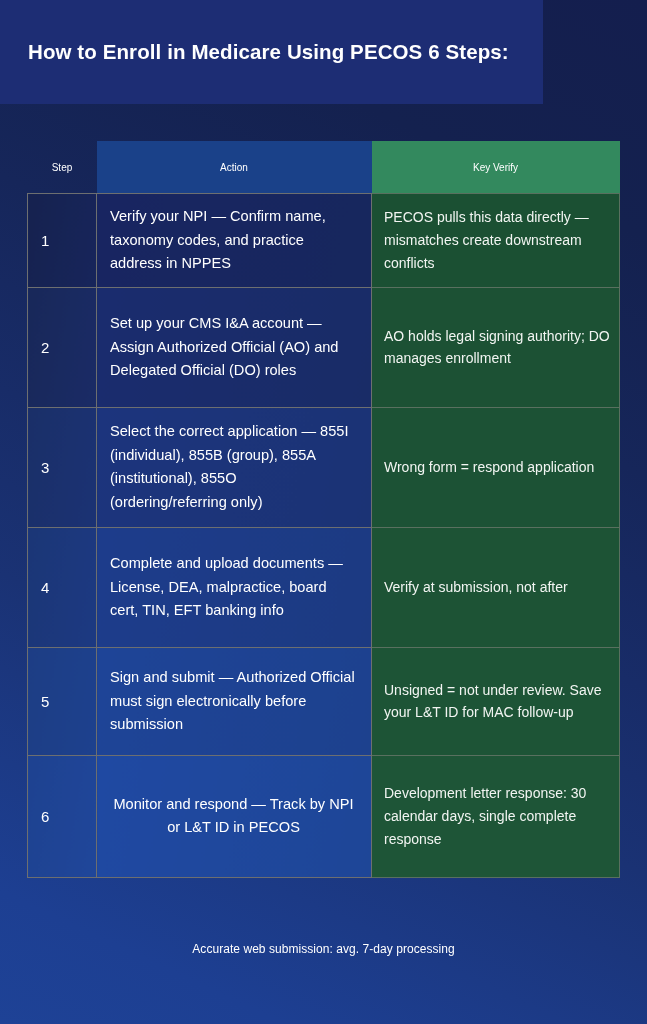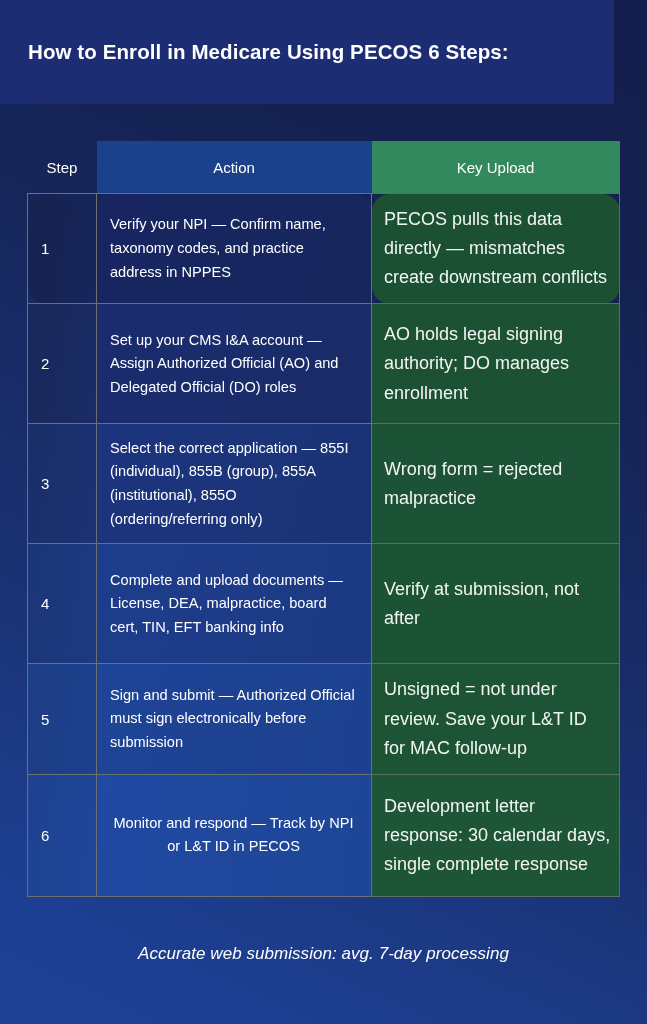--- a/index.html
+++ b/index.html
@@ -32,21 +32,21 @@
         #1d3f92 90%,
         #1e4296 100%);
     overflow: hidden;
   }
 
   
   #title-bar {
     position: absolute;
     left: 0;
     top: 0;
-    width: 614px;
+    width: 543px;
     height: 104px;
     background: #1d2d74;
     display: flex;
     align-items: center;
     padding-left: 28px;
     box-sizing: border-box;
   }
   #title-text {
     color: #ffffff;
     font-size: 20.5px;
@@ -70,21 +70,21 @@
   }
   table.matrix col.c-step  { width: 69px; }
   table.matrix col.c-act   { width: 275px; }
   table.matrix col.c-key   { width: 248px; }
 
   
   thead th {
     padding: 0;
     margin: 0;
     height: 52px;
-    font-size: 15px;
+    font-size: 10px;
     font-weight: normal;
     color: #ffffff;
     text-align: center;
     vertical-align: middle;
     border: none;
   }
   th.h-step {
     background: transparent;
   }
   th.h-action {
@@ -110,21 +110,21 @@
   }
   td.action-cell {
     padding: 11px 14px 11px 13px;
     color: #ffffff;
     font-size: 14.6px;
     line-height: 1.62;
   }
   td.key-cell {
     padding: 11px 7px 11px 12px;
     color: #f2f5f2;
-    font-size: 18px;
+    font-size: 14px;
     line-height: 1.62;
     background: #1c5134;
     border-color: #59705f;
   }
 
   
   tr.r1 td.action-cell { background: linear-gradient(100deg, #182561, #17275e); }
   tr.r2 td.action-cell { background: linear-gradient(100deg, #1a2c6e, #192c67); }
   tr.r3 td.action-cell { background: linear-gradient(100deg, #1c347d, #1b3375); }
   tr.r4 td.action-cell { background: linear-gradient(100deg, #1d3c8b, #1c3a82); margin-left: 24px; }
@@ -139,41 +139,40 @@
   tr.r6 td.step-cell { background: linear-gradient(100deg, #1e4290, #1f469a); }
 
   tr.r1 td.key-cell { background: #1b5033; }
   tr.r2 td.key-cell { background: #1c5134; }
   tr.r3 td.key-cell { background: #1c5235; }
   tr.r4 td.key-cell { background: #1d5335; }
   tr.r5 td.key-cell { background: #1d5436; }
   tr.r6 td.key-cell { background: #1e5537; }
 
   
-  tr.r1 td { height: 80px; border-radius: 18px; }
+  tr.r1 td { height: 80px; }
   tr.r2 td { height: 120px; }
   tr.r3 td { height: 120px; }
   tr.r4 td { height: 120px; }
   tr.r5 td { height: 108px; }
   tr.r6 td { height: 122px; }
 
   
   #footer {
     position: absolute;
     left: 0;
     top: 940px;
     width: 647px;
     text-align: center;
   }
   #footer .foot-line {
     color: #ffffff;
-    font-size: 17px;
+    font-size: 12px;
     line-height: 1.62;
     letter-spacing: 0.05px;
-    font-style: italic;
   }
 </style>
 </head>
 <body>
 
 <div id="page">
 
   <div id="title-bar">
     <div id="title-text">How to Enroll in Medicare Using PECOS 6 Steps:</div>
   </div>
@@ -182,38 +181,38 @@
     <table class="matrix">
       <colgroup>
         <col class="c-step">
         <col class="c-act">
         <col class="c-key">
       </colgroup>
       <thead>
         <tr>
           <th class="h-step">Step</th>
           <th class="h-action">Action</th>
-          <th class="h-key">Key Upload</th>
+          <th class="h-key">Key Verify</th>
         </tr>
       </thead>
       <tbody>
         <tr class="r1">
           <td class="step-cell">1</td>
           <td class="action-cell">Verify your NPI — Confirm name, taxonomy codes, and practice address in NPPES</td>
           <td class="key-cell">PECOS pulls this data directly — mismatches create downstream conflicts</td>
         </tr>
         <tr class="r2">
           <td class="step-cell">2</td>
           <td class="action-cell">Set up your CMS I&amp;A account — Assign Authorized Official (AO) and Delegated Official (DO) roles</td>
           <td class="key-cell">AO holds legal signing authority; DO manages enrollment</td>
         </tr>
         <tr class="r3">
           <td class="step-cell">3</td>
           <td class="action-cell">Select the correct application — 855I (individual), 855B (group), 855A (institutional), 855O (ordering/referring only)</td>
-          <td class="key-cell">Wrong form = rejected malpractice</td>
+          <td class="key-cell">Wrong form = respond application</td>
         </tr>
         <tr class="r4">
           <td class="step-cell">4</td>
           <td class="action-cell">Complete and upload documents — License, DEA, malpractice, board cert, TIN, EFT banking info</td>
           <td class="key-cell">Verify at submission, not after</td>
         </tr>
         <tr class="r5">
           <td class="step-cell">5</td>
           <td class="action-cell">Sign and submit — Authorized Official must sign electronically before submission</td>
           <td class="key-cell">Unsigned = not under review. Save your L&amp;T ID for MAC follow-up</td>

